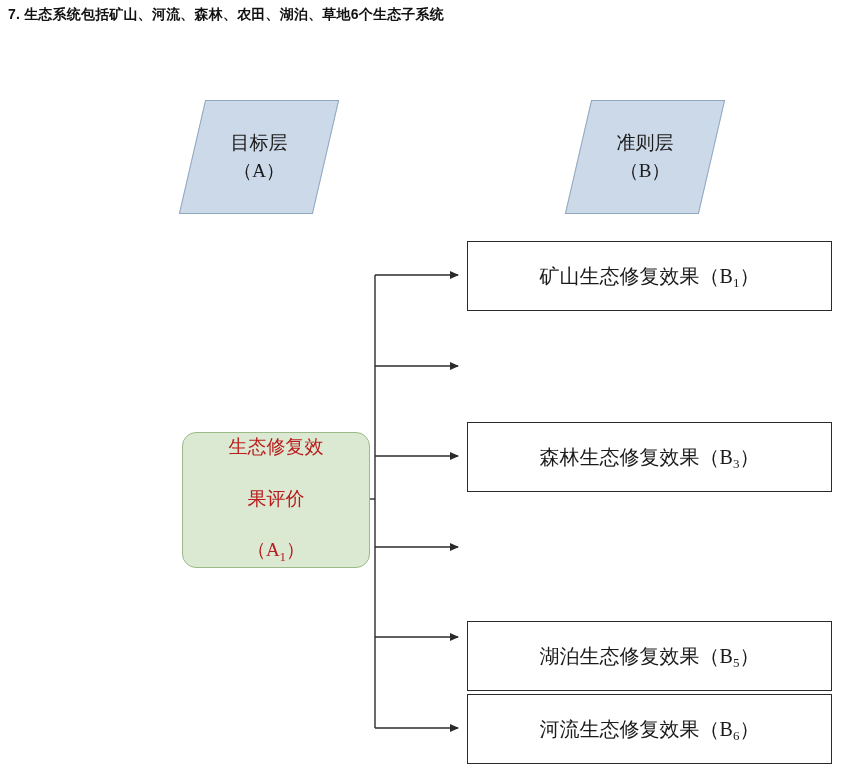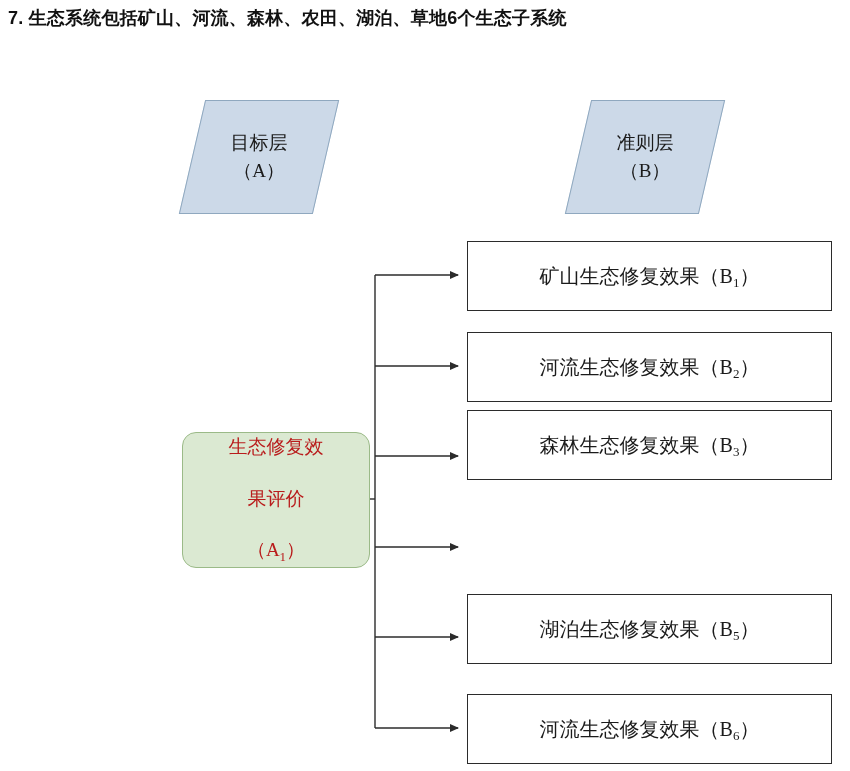--- a/index.html
+++ b/index.html
@@ -12,21 +12,21 @@
     background: #ffffff;
     font-family: "Liberation Sans", sans-serif;
     color: #111111;
     position: relative;
     overflow: hidden;
   }
   #heading {
     position: absolute;
     left: 8px;
     top: 6px;
-    font-size: 18px;
+    font-size: 14px;
     font-weight: bold;
     letter-spacing: 0.2px;
     white-space: nowrap;
     color: #111111;
   }
   #diagram {
     position: absolute;
     left: 0;
     top: 0;
     width: 850px;
@@ -157,30 +157,27 @@
   <div id="root-node">
     <span>生态修复效</span>
     <span>果评价</span>
     <span class="sub-wrap"><span>（A</span><sub>1</sub><span>）</span></span>
   </div>
 
   <div class="leaf-box" style="top:241px">
     <span class="sub-wrap"><span>矿山生态修复效果（B</span><sub>1</sub><span>）</span></span>
   </div>
 
-  <div class="leaf-box" style="top:332px">
-    <span class="sub-wrap"><span>河流生态修复效果（B</span><sub>2</sub><span>）</span></span>
-  </div>
 
-  <div class="leaf-box" style="top:410px">
+  <div class="leaf-box" style="top:422px">
     <span class="sub-wrap"><span>森林生态修复效果（B</span><sub>3</sub><span>）</span></span>
   </div>
 
 
-  <div class="leaf-box" style="top:594px">
+  <div class="leaf-box" style="top:621px">
     <span class="sub-wrap"><span>湖泊生态修复效果（B</span><sub>5</sub><span>）</span></span>
   </div>
 
   <div class="leaf-box" style="top:694px">
     <span class="sub-wrap"><span>河流生态修复效果（B</span><sub>6</sub><span>）</span></span>
   </div>
 
 </div>
 
 </body></html>

